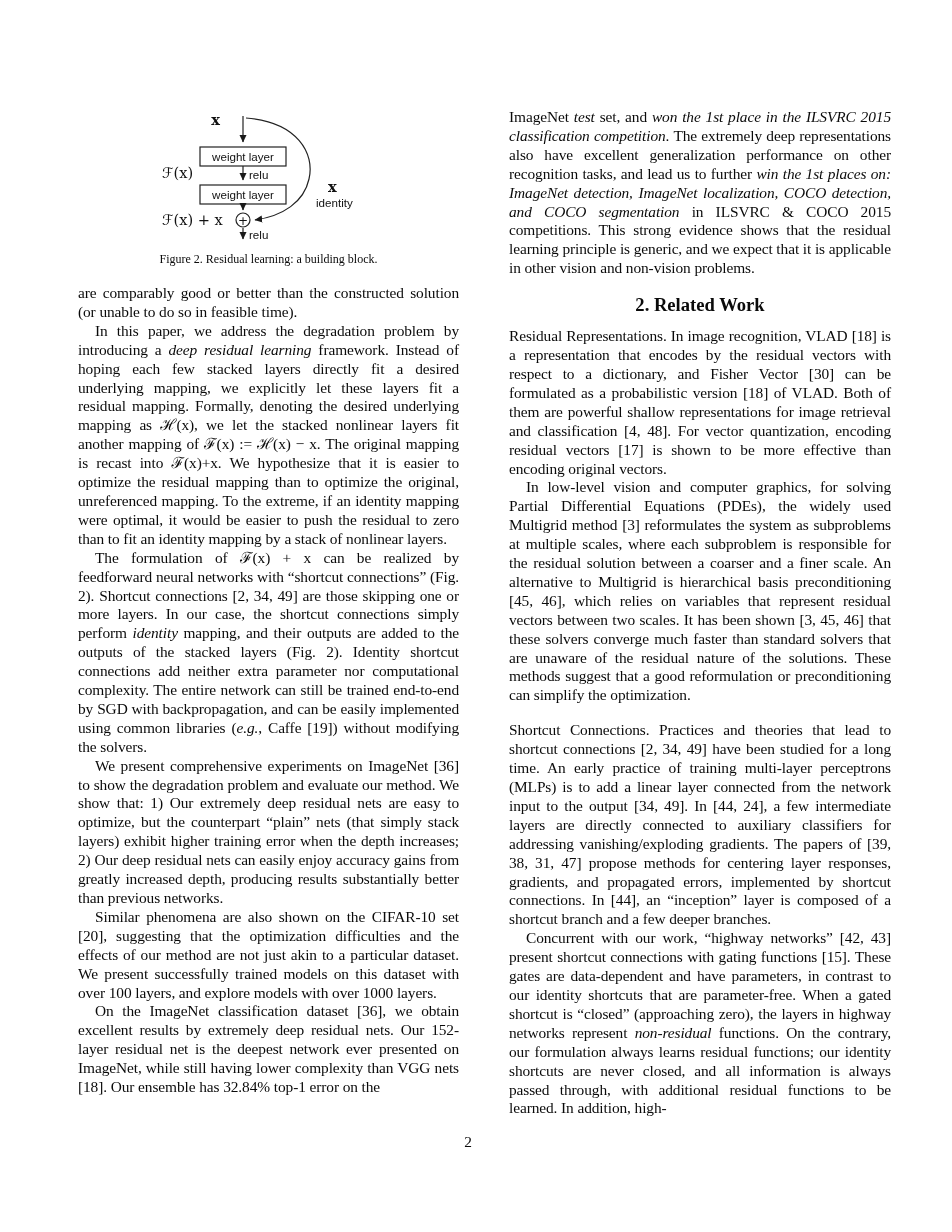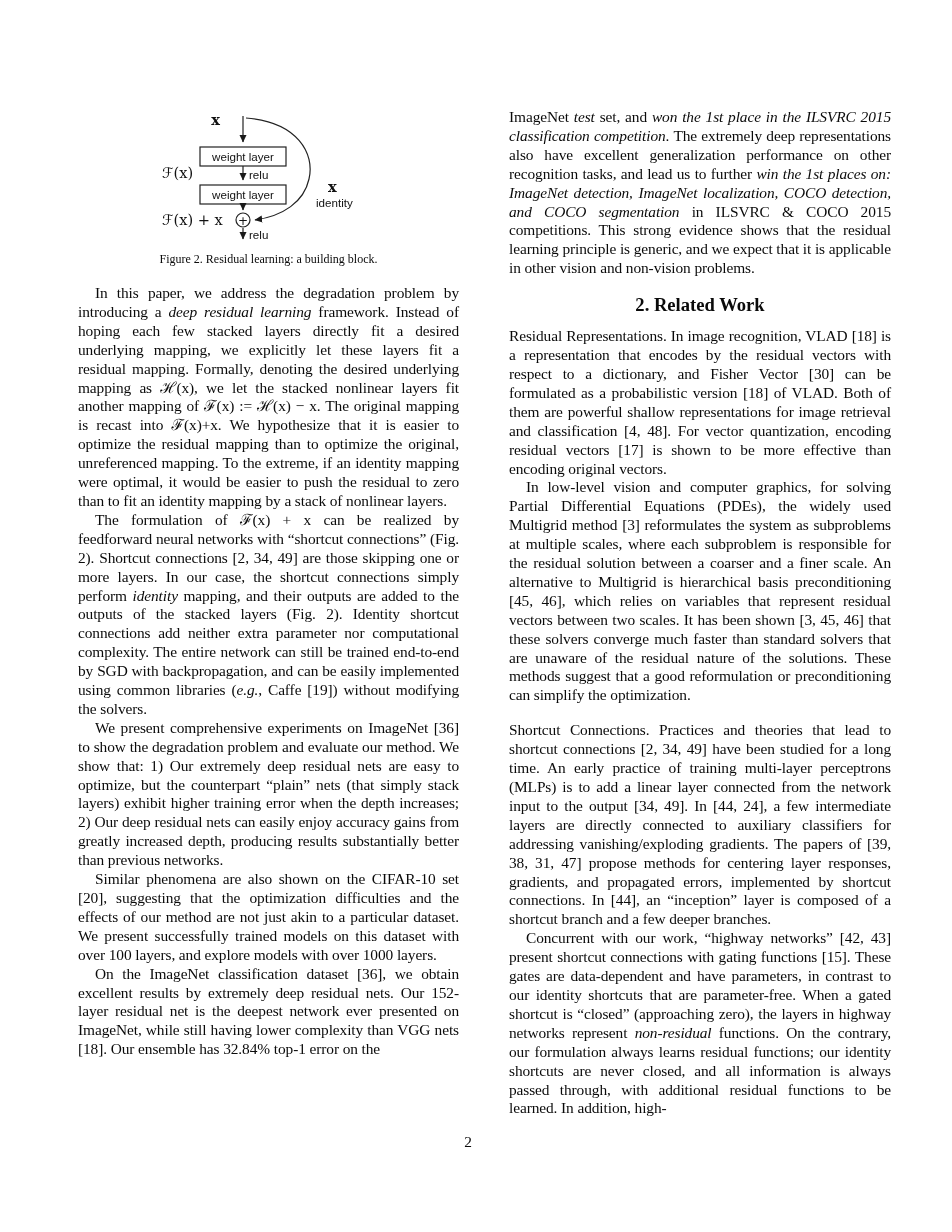--- a/index.html
+++ b/index.html
@@ -61,20 +61,21 @@
         <text x="2" y="117" class="mathf">ℱ(x) + x</text>
         <line x1="83" y1="120" x2="83" y2="131" marker-end="url(#ah)" class="ln"></line>
         <text x="89" y="131" class="sans">relu</text>
         <text x="168" y="84" class="mbold">x</text>
         <text x="156" y="99" class="sans">identity</text>
       </svg>
       <div class="figure-caption">Figure 2. Residual learning: a building block.</div>
     </div>
 
     <div>
+        <div class="para"><span>are comparably good or better than the constructed solution (or unable to do so in feasible time).</span></div>
         <div class="para indent"><span>In this paper, we address the degradation problem by introducing a </span><span class="i">deep residual learning</span><span> framework. Instead of hoping each few stacked layers directly fit a desired underlying mapping, we explicitly let these layers fit a residual mapping. Formally, denoting the desired underlying mapping as ℋ(</span><span class="b">x</span><span>), we let the stacked nonlinear layers fit another mapping of ℱ(</span><span class="b">x</span><span>) := ℋ(</span><span class="b">x</span><span>) − </span><span class="b">x</span><span>. The original mapping is recast into ℱ(</span><span class="b">x</span><span>)+</span><span class="b">x</span><span>. We hypothesize that it is easier to optimize the residual mapping than to optimize the original, unreferenced mapping. To the extreme, if an identity mapping were optimal, it would be easier to push the residual to zero than to fit an identity mapping by a stack of nonlinear layers.</span></div>
         <div class="para indent"><span>The formulation of ℱ(</span><span class="b">x</span><span>) + </span><span class="b">x</span><span> can be realized by feedforward neural networks with “shortcut connections” (Fig. 2). Shortcut connections [2, 34, 49] are those skipping one or more layers. In our case, the shortcut connections simply perform </span><span class="i">identity</span><span> mapping, and their outputs are added to the outputs of the stacked layers (Fig. 2). Identity shortcut connections add neither extra parameter nor computational complexity. The entire network can still be trained end-to-end by SGD with backpropagation, and can be easily implemented using common libraries (</span><span class="i">e.g.</span><span>, Caffe [19]) without modifying the solvers.</span></div>
         <div class="para indent"><span>We present comprehensive experiments on ImageNet [36] to show the degradation problem and evaluate our method. We show that: 1) Our extremely deep residual nets are easy to optimize, but the counterpart “plain” nets (that simply stack layers) exhibit higher training error when the depth increases; 2) Our deep residual nets can easily enjoy accuracy gains from greatly increased depth, producing results substantially better than previous networks.</span></div>
         <div class="para indent"><span>Similar phenomena are also shown on the CIFAR-10 set [20], suggesting that the optimization difficulties and the effects of our method are not just akin to a particular dataset. We present successfully trained models on this dataset with over 100 layers, and explore models with over 1000 layers.</span></div>
         <div class="para indent"><span>On the ImageNet classification dataset [36], we obtain excellent results by extremely deep residual nets. Our 152-layer residual net is the deepest network ever presented on ImageNet, while still having lower complexity than VGG nets [18]. Our ensemble has </span><span class="b">32.84%</span><span> top-1 error on the</span></div>
       </div>
   </div>
 
   <div class="col col-right">
     <div>

